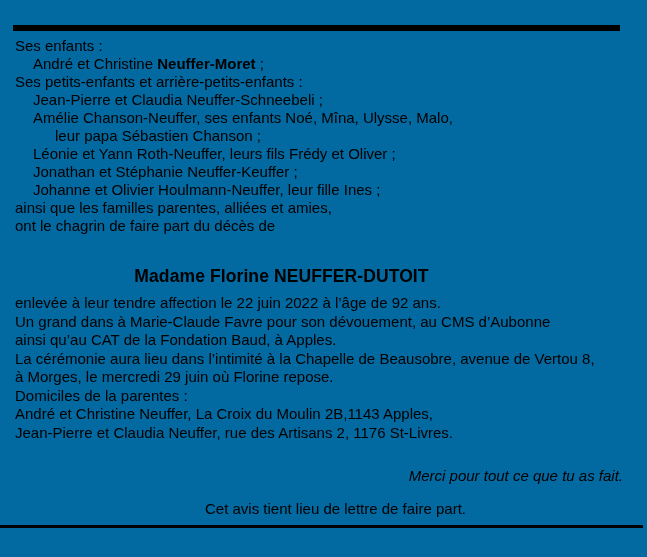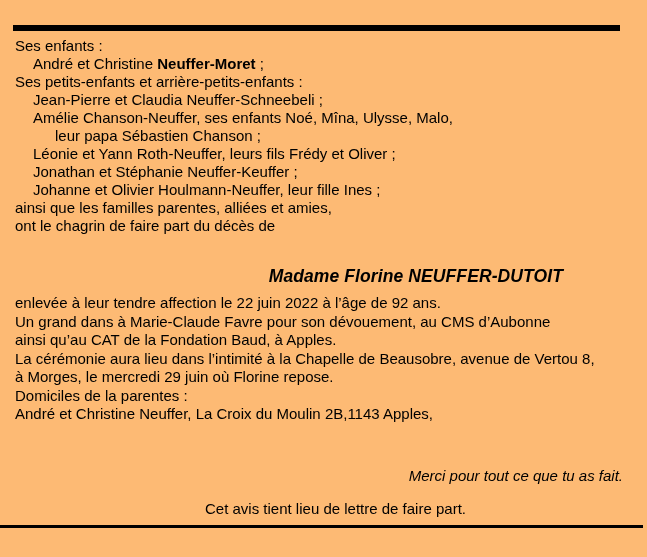--- a/index.html
+++ b/index.html
@@ -4,21 +4,21 @@
 <style>
   html, body {
     margin: 0;
     padding: 0;
     background: #ffffff;
   }
   .page {
     position: relative;
     width: 647px;
     height: 557px;
-    background: #fdba74;
+    background: #0369a1;
     color: #000000;
     font-family: "Liberation Sans", "DejaVu Sans", sans-serif;
     overflow: hidden;
   }
   .top-rule {
     position: absolute;
     left: 13px;
     top: 25px;
     width: 607px;
     height: 6px;
@@ -41,26 +41,25 @@
   }
   .intro .line { white-space: nowrap; }
   .ind0 { margin-left: 0; }
   .ind1 { margin-left: 18px; }
   .ind2 { margin-left: 40px; }
   .deceased-name {
     position: absolute;
     left: 0;
     top: 266px;
     width: 563px;
-    text-align: right;
+    text-align: center;
     font-size: 17.5px;
     font-weight: bold;
     letter-spacing: 0.1px;
     white-space: nowrap;
-    font-style: italic;
   }
   .details {
     position: absolute;
     left: 15px;
     top: 294px;
     font-size: 15px;
     line-height: 18.5px;
   }
   .details .line { white-space: nowrap; }
   .closing-quote {
@@ -106,20 +105,21 @@
   <div class="deceased-name">Madame Florine NEUFFER-DUTOIT</div>
 
   <div class="details">
     <div class="line">enlevée à leur tendre affection le 22 juin 2022 à l’âge de 92 ans.</div>
     <div class="line">Un grand dans à Marie-Claude Favre pour son dévouement, au CMS d’Aubonne</div>
     <div class="line">ainsi qu’au CAT de la Fondation Baud, à Apples.</div>
     <div class="line">La cérémonie aura lieu dans l’intimité à la Chapelle de Beausobre, avenue de Vertou 8,</div>
     <div class="line">à Morges, le mercredi 29 juin où Florine repose.</div>
     <div class="line">Domiciles de la parentes :</div>
     <div class="line">André et Christine Neuffer, La Croix du Moulin 2B,1143 Apples,</div>
+    <div class="line">Jean-Pierre et Claudia Neuffer, rue des Artisans 2, 1176 St-Livres.</div>
   </div>
 
   <div class="closing-quote">Merci pour tout ce que tu as fait.</div>
 
   <div class="footer-note">Cet avis tient lieu de lettre de faire part.</div>
 
   <div class="bottom-rule"></div>
 
 </div>
 

